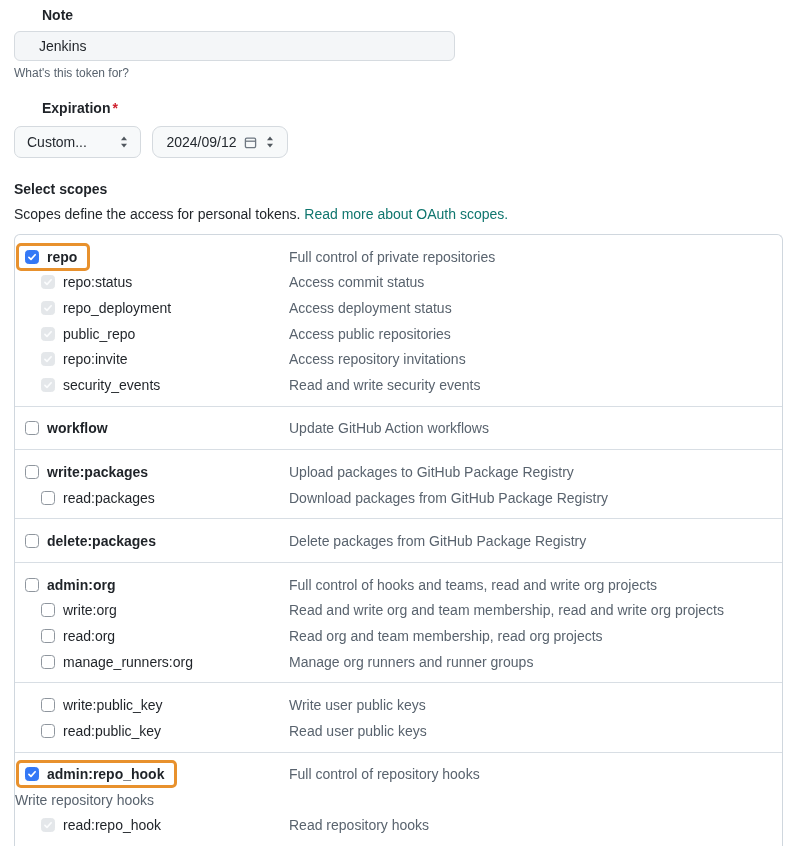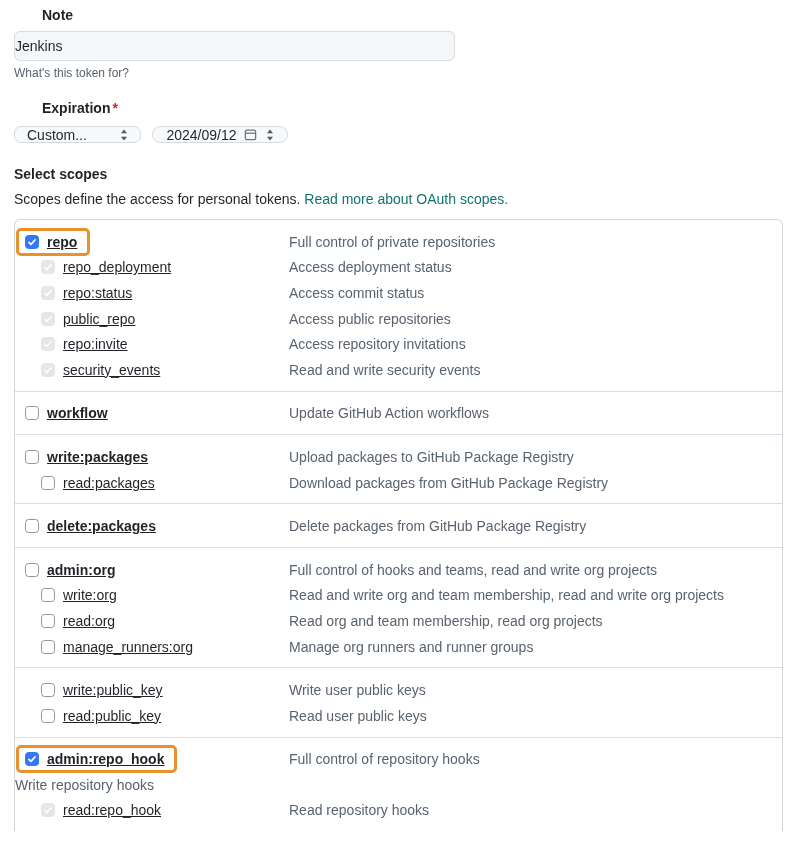--- a/index.html
+++ b/index.html
@@ -14,33 +14,33 @@
 
   .field-label { font-weight: 700; font-size: 14px; color: #1f2328; display: block; padding-left: 28px; }
   .req { color: #cf222e; font-weight: 700; margin-left: 2px; }
 
   .note-input {
     margin-top: 8px;
     width: 441px; height: 30px;
     background: #f4f6f8;
     border: 1px solid #d6dbe0;
     border-radius: 6px;
-    padding: 0 0;
+    padding: 0 24px;
     font-size: 14px;
     color: #1f2328;
     font-family: inherit;
     outline: none;
     display: block;
   }
   .help-text { margin-top: 5px; font-size: 12px; color: #59636e; }
 
   .expiration-block { margin-top: 20px; }
   .selects-row { margin-top: 10px; display: flex; gap: 11px; align-items: center; }
   .select-btn {
-    height: 17px;
+    height: 32px;
     display: inline-flex; align-items: center;
     gap: 7px;
     background: #f7f9fa;
     border: 1px solid #d5dadf;
     border-radius: 7px;
     padding: 0 10px 0 12px;
     font-size: 14px; color: #24292f;
     font-family: inherit;
     cursor: pointer;
   }
@@ -59,21 +59,21 @@
     margin-top: 12px;
     width: 769px;
     border: 1px solid #d0d7de;
     border-bottom: none;
     border-radius: 6px 6px 0 0;
     background: #fff;
   }
   .scope-group { padding: 9px 0 8px 0; }
   .scope-group + .scope-group { border-top: 1px solid #d8dee4; }
   .scope-row { height: 25.6px; display: flex; align-items: center; }
-  .cell-name { width: 274px; flex: none; padding-left: 10px; display: flex; align-items: center; text-decoration: underline; }
+  .cell-name { width: 274px; flex: none; padding-left: 10px; display: flex; align-items: center; }
   .scope-row.sub .cell-name { padding-left: 26px; }
   .cell-desc { color: #59636e; font-size: 14px; flex: 1; }
 
   .check-wrap { display: inline-flex; align-items: center; gap: 8px; }
   .check-wrap.hl {
     border: 3px solid #e8912d;
     border-radius: 5px;
     padding: 3px 10px 3px 6px;
     margin: -6px -13px -6px -9px;
   }
@@ -148,37 +148,37 @@
     <div class="cell-desc">Full control of private repositories</div>
   </div>
         <div class="scope-row sub">
     <div class="cell-name">
       <span class="check-wrap">
         <span class="cb disabled-checked">
           <svg viewBox="0 0 12 12">
             <path d="M2.3 6.4 4.8 8.9 9.8 3.3"></path>
           </svg>
         </span>
+        <span class="scope-name">repo:status</span>
+      </span>
+    </div>
+    <div class="cell-desc">Access commit status</div>
+  </div>
+        <div class="scope-row sub">
+    <div class="cell-name">
+      <span class="check-wrap">
+        <span class="cb disabled-checked">
+          <svg viewBox="0 0 12 12">
+            <path d="M2.3 6.4 4.8 8.9 9.8 3.3"></path>
+          </svg>
+        </span>
         <span class="scope-name">repo_deployment</span>
       </span>
     </div>
     <div class="cell-desc">Access deployment status</div>
-  </div>
-        <div class="scope-row sub">
-    <div class="cell-name">
-      <span class="check-wrap">
-        <span class="cb disabled-checked">
-          <svg viewBox="0 0 12 12">
-            <path d="M2.3 6.4 4.8 8.9 9.8 3.3"></path>
-          </svg>
-        </span>
-        <span class="scope-name">repo:status</span>
-      </span>
-    </div>
-    <div class="cell-desc">Access commit status</div>
   </div>
         <div class="scope-row sub">
     <div class="cell-name">
       <span class="check-wrap">
         <span class="cb disabled-checked">
           <svg viewBox="0 0 12 12">
             <path d="M2.3 6.4 4.8 8.9 9.8 3.3"></path>
           </svg>
         </span>
         <span class="scope-name">public_repo</span>

